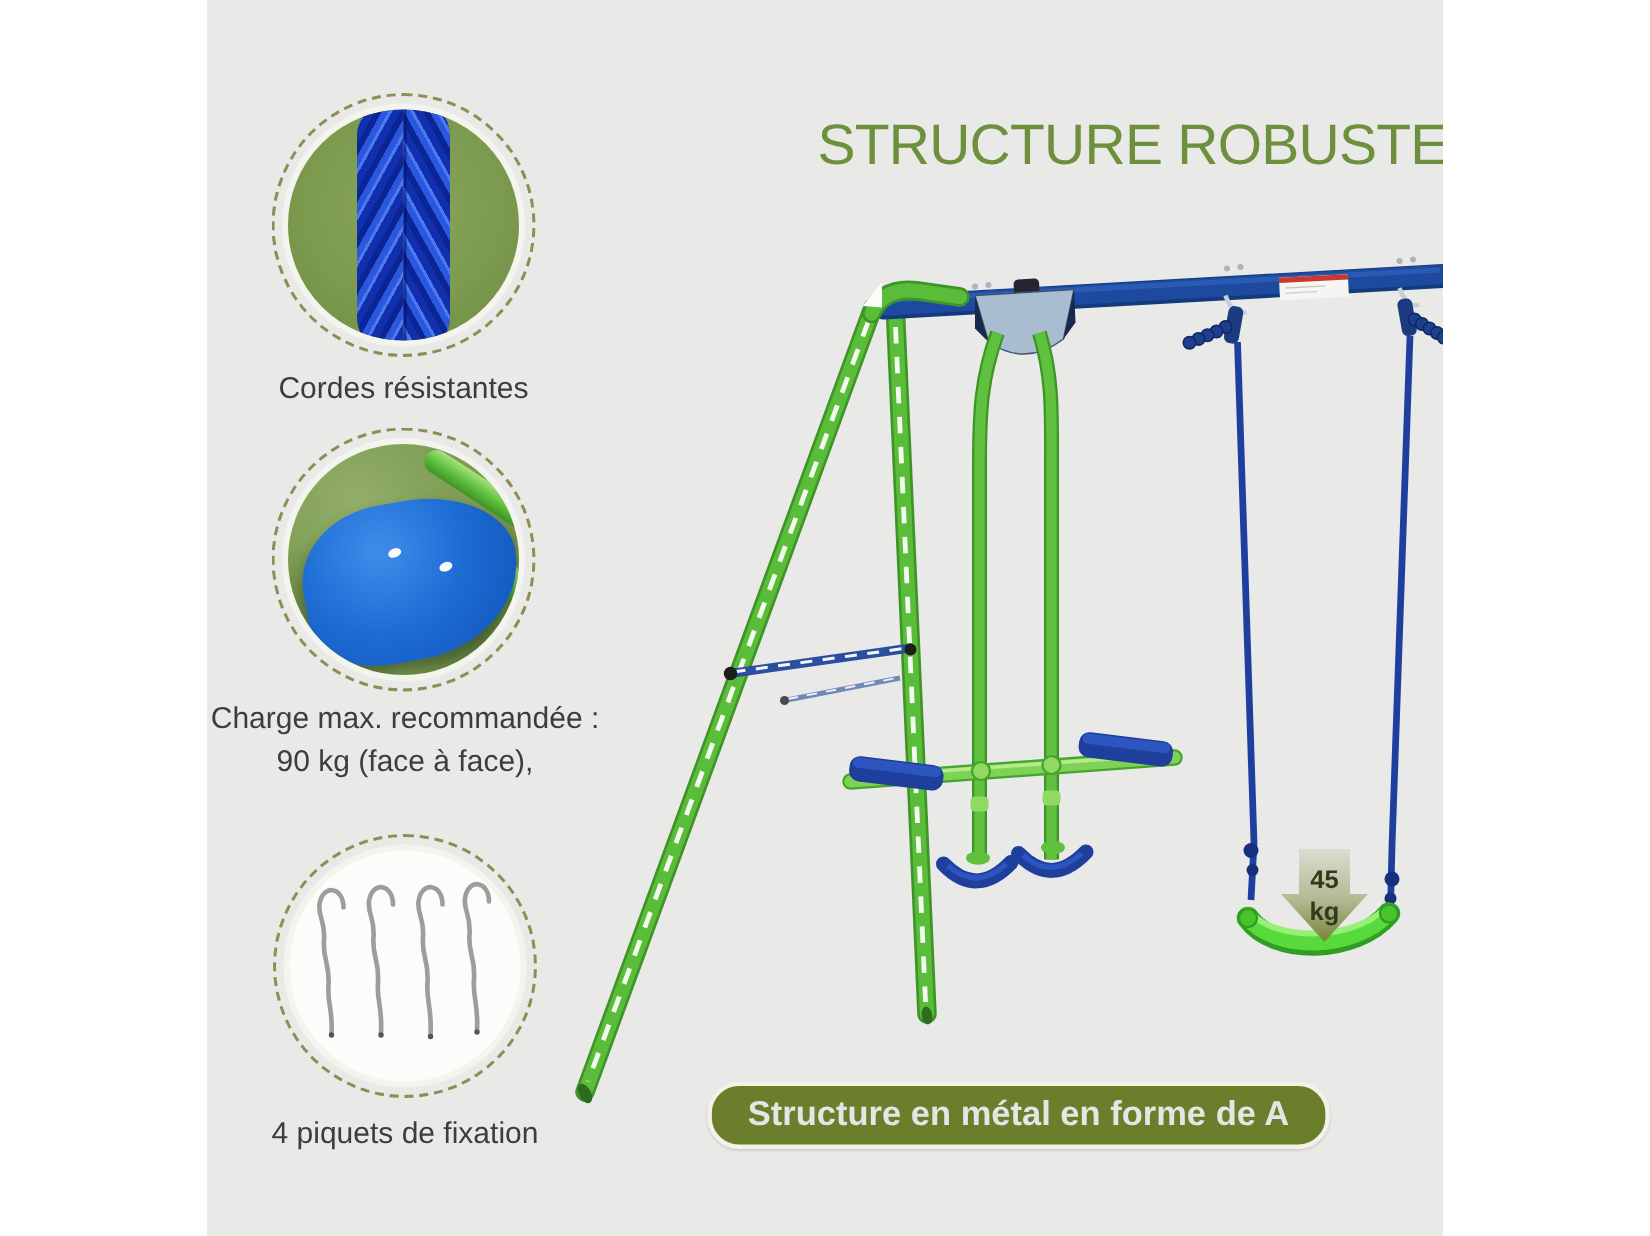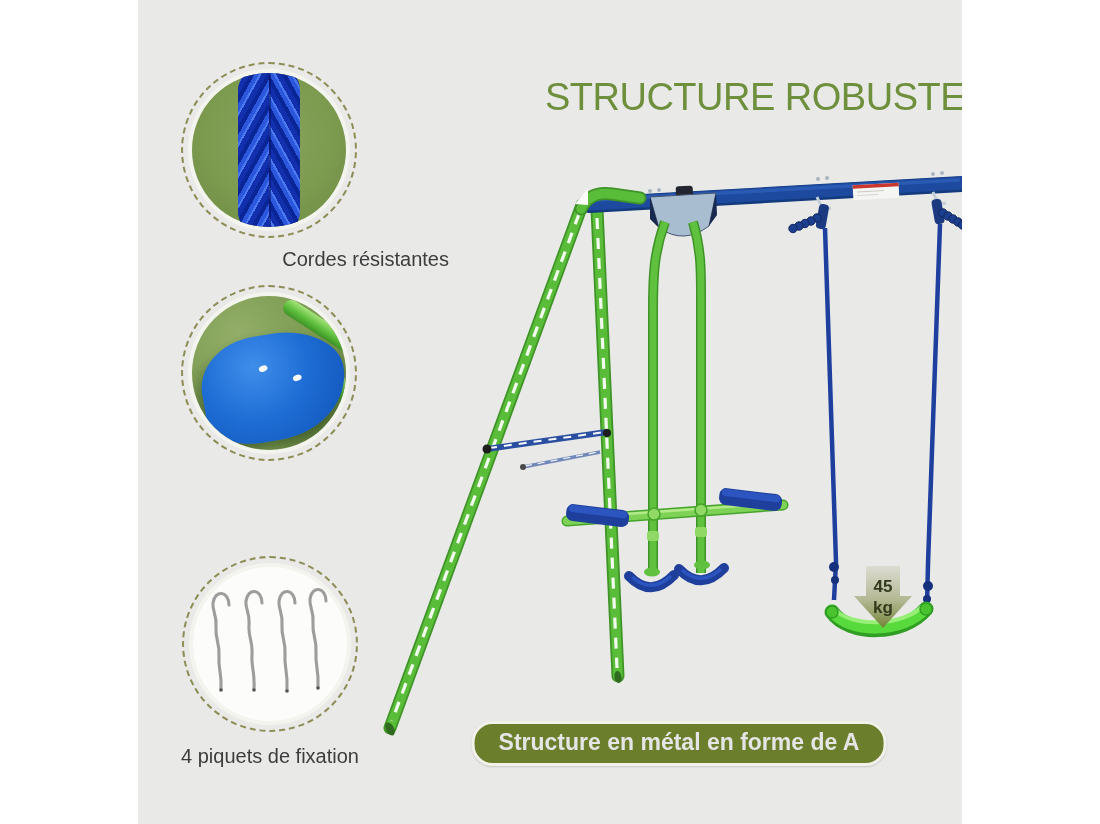--- a/index.html
+++ b/index.html
@@ -48,21 +48,21 @@
        border-radius:46% 54% 58% 42% / 52% 48% 66% 34%;
        transform:rotate(-10deg);
        box-shadow:0 4px 8px rgba(20,40,20,.35);}
   .seat-dot{position:absolute;width:9px;height:6px;border-radius:50%;
        background:#f6f8fa;transform:rotate(-12deg);}
   .dot-1{left:60px;top:30px;}
   .dot-2{left:92px;top:45px;}
   
   .feature-label{position:absolute;color:#3d3d3d;font-size:20px;line-height:28.5px;
        text-align:center;width:360px;}
-  .lbl-ropes{left:-49px;top:245px;text-align:right;}
+  .lbl-ropes{left:-49px;top:245px;}
   .lbl-load{left:-48px;top:465px;}
   .lbl-stakes{left:-48px;top:742px;text-align:center;}
   
   .badge{position:absolute;left:541px;top:721px;transform:translateX(-50%);
        background:#6b7e2b;border:3px solid #f2f2ea;border-radius:21px;
        color:#e5e5e5;font-size:23px;font-weight:bold;
        padding:5px 24px 7px 24px;white-space:nowrap;
        box-shadow:0 1px 2px rgba(0,0,0,.15);}
   svg{display:block;}
   .swing-svg{position:absolute;left:0;top:0;}
@@ -92,20 +92,22 @@
       <div class="callout-inner bg-grass2">
         <div class="tube tube-1"></div>
         <div class="tube tube-2"></div>
         <div class="seat-blob">
           <div class="seat-dot dot-1"></div>
           <div class="seat-dot dot-2"></div>
         </div>
       </div>
     </div>
     <div class="feature-label lbl-load">
+      <div>Charge max. recommandée :</div>
+      <div>90 kg (face à face),</div>
     </div>
 
     <div class="callout c-stakes">
       <div class="callout-inner bg-white">
         <svg width="154" height="154" viewBox="0 0 154 154">
           <g fill="none" stroke="#9d9d9d" stroke-width="3.1" stroke-linecap="round">
             <path d="M 36 38 C 36 24, 22 22, 20 36 C 19 44, 24 47, 23 60 C 22 73, 27 75, 26 90 C 25 102, 29 106, 28 122"></path>
             <path d="M 69 36 C 69 22, 55 20, 53 34 C 52 42, 57 45, 56 58 C 55 71, 60 73, 59 88 C 58 100, 62 104, 61 122"></path>
             <path d="M 102 36 C 102 22, 88 20, 86 34 C 85 42, 90 45, 89 58 C 88 71, 93 73, 92 88 C 91 100, 95 104, 94 123"></path>
             <path d="M 133 34 C 133 20, 119 18, 117 32 C 116 40, 121 43, 120 56 C 119 69, 124 71, 123 86 C 122 98, 126 102, 125 120"></path>

